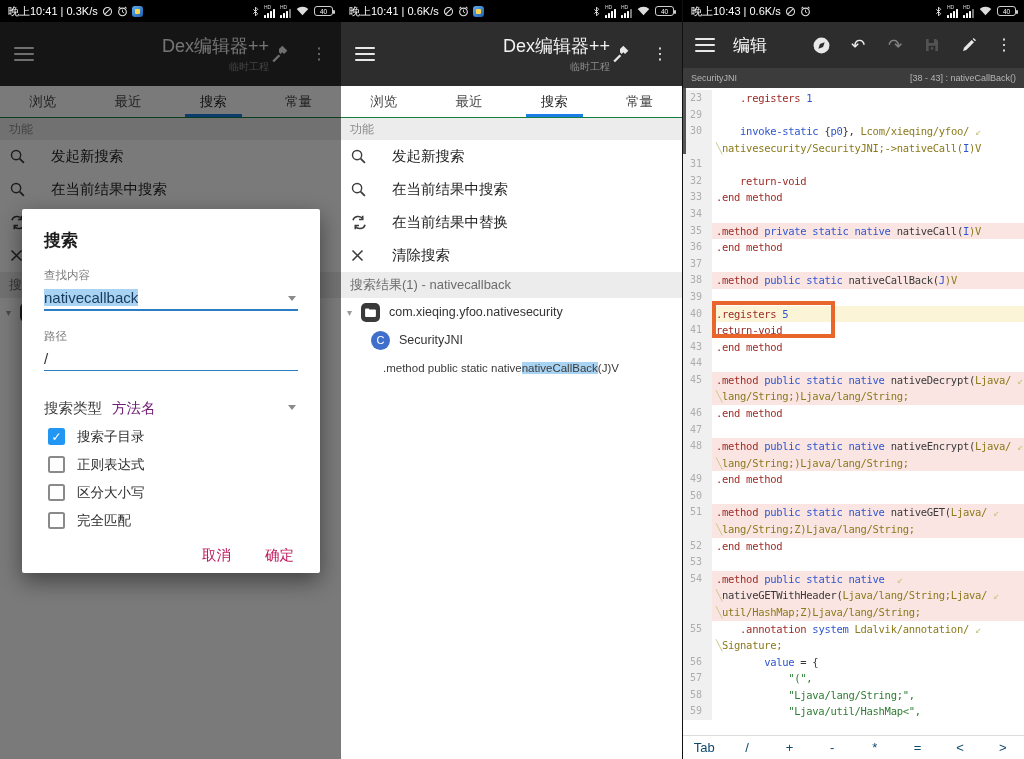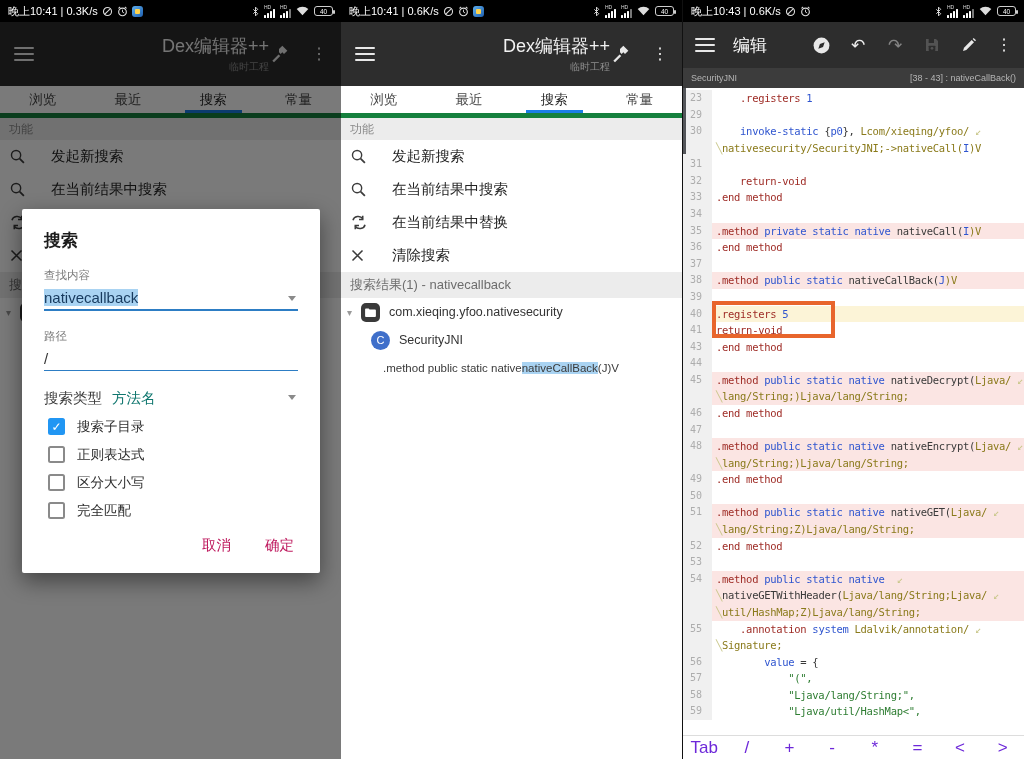--- a/index.html
+++ b/index.html
@@ -24,21 +24,21 @@
   
   .toolbar{height:64px;background:#2d2d2d;display:flex;align-items:center;padding:0 14px;color:#fff;text-align:right;}
   .burger{width:20px;display:flex;flex-direction:column;gap:4px;margin-right:24px;}
   .burger i{display:block;height:2px;background:#e8e8e8;border-radius:1px;}
   .titleblock{flex:1;min-width:0;}
   .apptitle{font-size:18px;color:#f2f2f2;}
   .appsub{font-size:10px;color:#8f8f8f;margin-top:2px;}
   .tbicons{display:flex;align-items:center;gap:22px;}
   .dots{font-size:16px;color:#eee;line-height:1;}
   
-  .tabbar{height:32px;background:#fff;display:flex;border-bottom:5px solid #15803d;}
+  .tabbar{height:32px;background:#fff;display:flex;border-bottom:1px solid #15803d;}
   .tab{flex:1;display:flex;align-items:center;justify-content:center;font-size:13.5px;color:#4a4a4a;position:relative;}
   .tab.active{color:#262626;}
   .tab.active::after{content:"";position:absolute;left:14px;right:14px;bottom:0;height:3px;background:#1a7ee6;}
   
   .secheader{height:22px;background:#ececec;color:#8a8a8a;font-size:12px;display:flex;align-items:center;padding:0 9px;}
   .menuitem{height:33px;display:flex;align-items:center;padding:0 9px;background:#fff;}
   .menuitem .mi{width:26px;height:22px;display:flex;align-items:center;color:#3c3c3c;}
   .menuitem .ml{font-size:14.5px;color:#242424;margin-left:16px;}
   .resheader{height:26px;background:#ececec;color:#6d6d6d;font-size:13px;display:flex;align-items:center;padding:0 9px;}
   
@@ -51,22 +51,22 @@
   .hlblue{background:#a9d3f2;}
   
   .scrim{position:absolute;left:0;top:22px;right:0;bottom:0;background:rgba(0,0,0,.52);z-index:5;}
   .dialog{position:absolute;left:22px;top:209px;width:298px;height:364px;background:#fff;z-index:6;box-shadow:0 8px 22px rgba(0,0,0,.45);border-radius:2px;padding:20px 22px 0 22px;}
   .dlgtitle{font-size:17px;font-weight:bold;color:#1c1c1c;}
   .dlglabel{font-size:11.5px;color:#7a7a7a;margin-top:16px;}
   .dlginput{position:relative;margin-top:6px;border-bottom:2px solid #2d7dc4;padding-bottom:3px;font-size:15px;color:#173a5e;display:flex;align-items:center;}
   .dlginput .sel{background:#a9d3f2;}
   .dlginput.path{border-bottom-width:1.5px;color:#333;}
   .caret{width:0;height:0;border-left:4.5px solid transparent;border-right:4.5px solid transparent;border-top:5px solid #8a8a8a;position:absolute;right:2px;top:7px;}
-  .typerow{display:flex;align-items:center;margin-top:18px;position:relative;font-size:14.5px;color:#3c3c3c;}
-  .typerow .tv{margin-left:10px;color:#0f766e;}
+  .typerow{display:flex;align-items:center;margin-top:28px;position:relative;font-size:14.5px;color:#3c3c3c;}
+  .typerow .tv{margin-left:10px;color:#701a75;}
   .optrow{display:flex;align-items:center;margin-top:9px;margin-left:4px;height:19px;}
   .cb{width:17px;height:17px;border-radius:2.5px;margin-right:12px;display:flex;align-items:center;justify-content:center;}
   .cb.on{background:#2196f3;color:#fff;font-size:12px;}
   .cb.off{border:2px solid #8a8a8a;background:#fff;}
   .optlabel{font-size:13.5px;color:#2e2e2e;}
   .dlgbuttons{display:flex;justify-content:flex-end;gap:34px;margin-top:16px;padding-right:4px;}
   .dlgbtn{font-size:14.5px;color:#be185d;}
   
   .edtoolbar{height:46px;background:#2d2d2d;display:flex;align-items:center;padding:0 12px;color:#fff;}
   .edtitle{font-size:17px;color:#fff;margin-right:10px;}
@@ -83,21 +83,21 @@
   .bg-pink{background:#fbe5e3;}
   .bg-yellow{background:#fcf4d7;}
   .c-r{color:#9e2b25;}
   .c-b{color:#2f55cf;}
   .c-t{color:#8a7a1a;}
   .c-s{color:#2e7d32;}
   .c-p{color:#3a3a3a;}
   .c-w{color:#c9c78a;}
   .annobox{position:absolute;left:29px;top:213px;width:123px;height:37px;border:4px solid #e8652c;z-index:4;}
   .symbolbar{height:24px;background:#fff;border-top:1px solid #ddd;display:flex;align-items:center;}
-  .symkey{flex:1;text-align:center;font-size:17px;color:#6d28d9;}
+  .symkey{flex:1;text-align:center;font-size:13px;color:#0c4a6e;}
   svg{display:block;}
 </style>
 </head>
 <body>
 
 <div class="stage">
 
   <section class="screen" id="screen1">
     <div class="statusbar">
       <div class="left">

